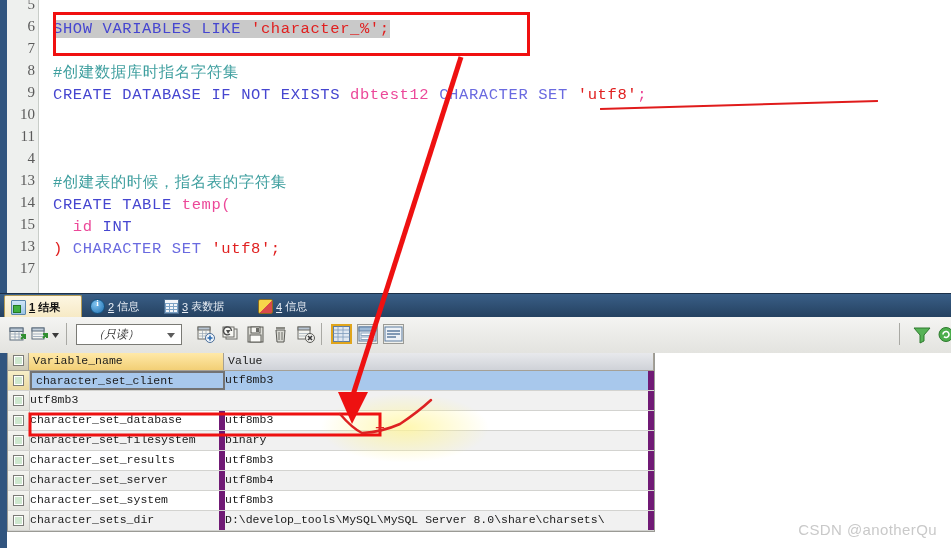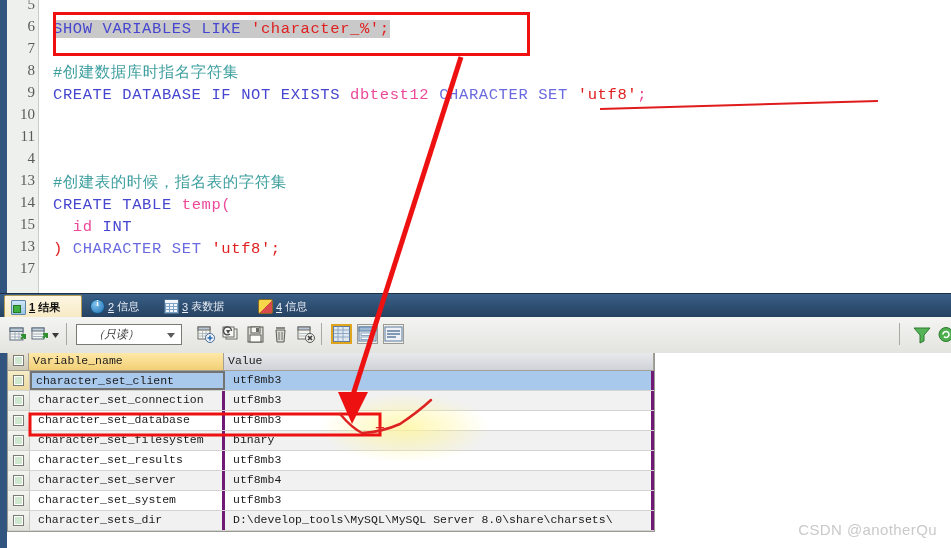--- a/index.html
+++ b/index.html
@@ -315,22 +315,22 @@
     background: #ffffff;
   }
   .drow.alt { background: #f1f1f1; }
   .drow.selected { background: #a8c8ec; }
   .dcell {
     box-sizing: border-box;
     font-family: "Liberation Mono", monospace;
     font-size: 11.5px;
     color: #1a1a1a;
     line-height: 18px;
-    padding-left: 8px;
-    border-right: 3px solid #701a75;
+    padding-left: 0;
+    border-right: 6px solid #701a75;
     overflow: hidden;
     white-space: nowrap;
   }
   .dcell.focused {
     border: 2px solid #737373;
     line-height: 15px;
     padding-left: 4px;
   }
   .cbcell {
     width: 21px; flex: 0 0 21px;
@@ -575,21 +575,20 @@
           <div class="cbcell">
             <span class="cbox"></span>
           </div>
           <div class="dcell cname focused">character_set_client</div>
           <div class="dcell cval">utf8mb3</div>
         </div>
         <div class="drow alt">
           <div class="cbcell">
             <span class="cbox"></span>
           </div>
-          <div class="dcell cname">character_set_connection</div>
           <div class="dcell cval">utf8mb3</div>
         </div>
         <div class="drow">
           <div class="cbcell">
             <span class="cbox"></span>
           </div>
           <div class="dcell cname">character_set_database</div>
           <div class="dcell cval">utf8mb3</div>
         </div>
         <div class="drow alt">

